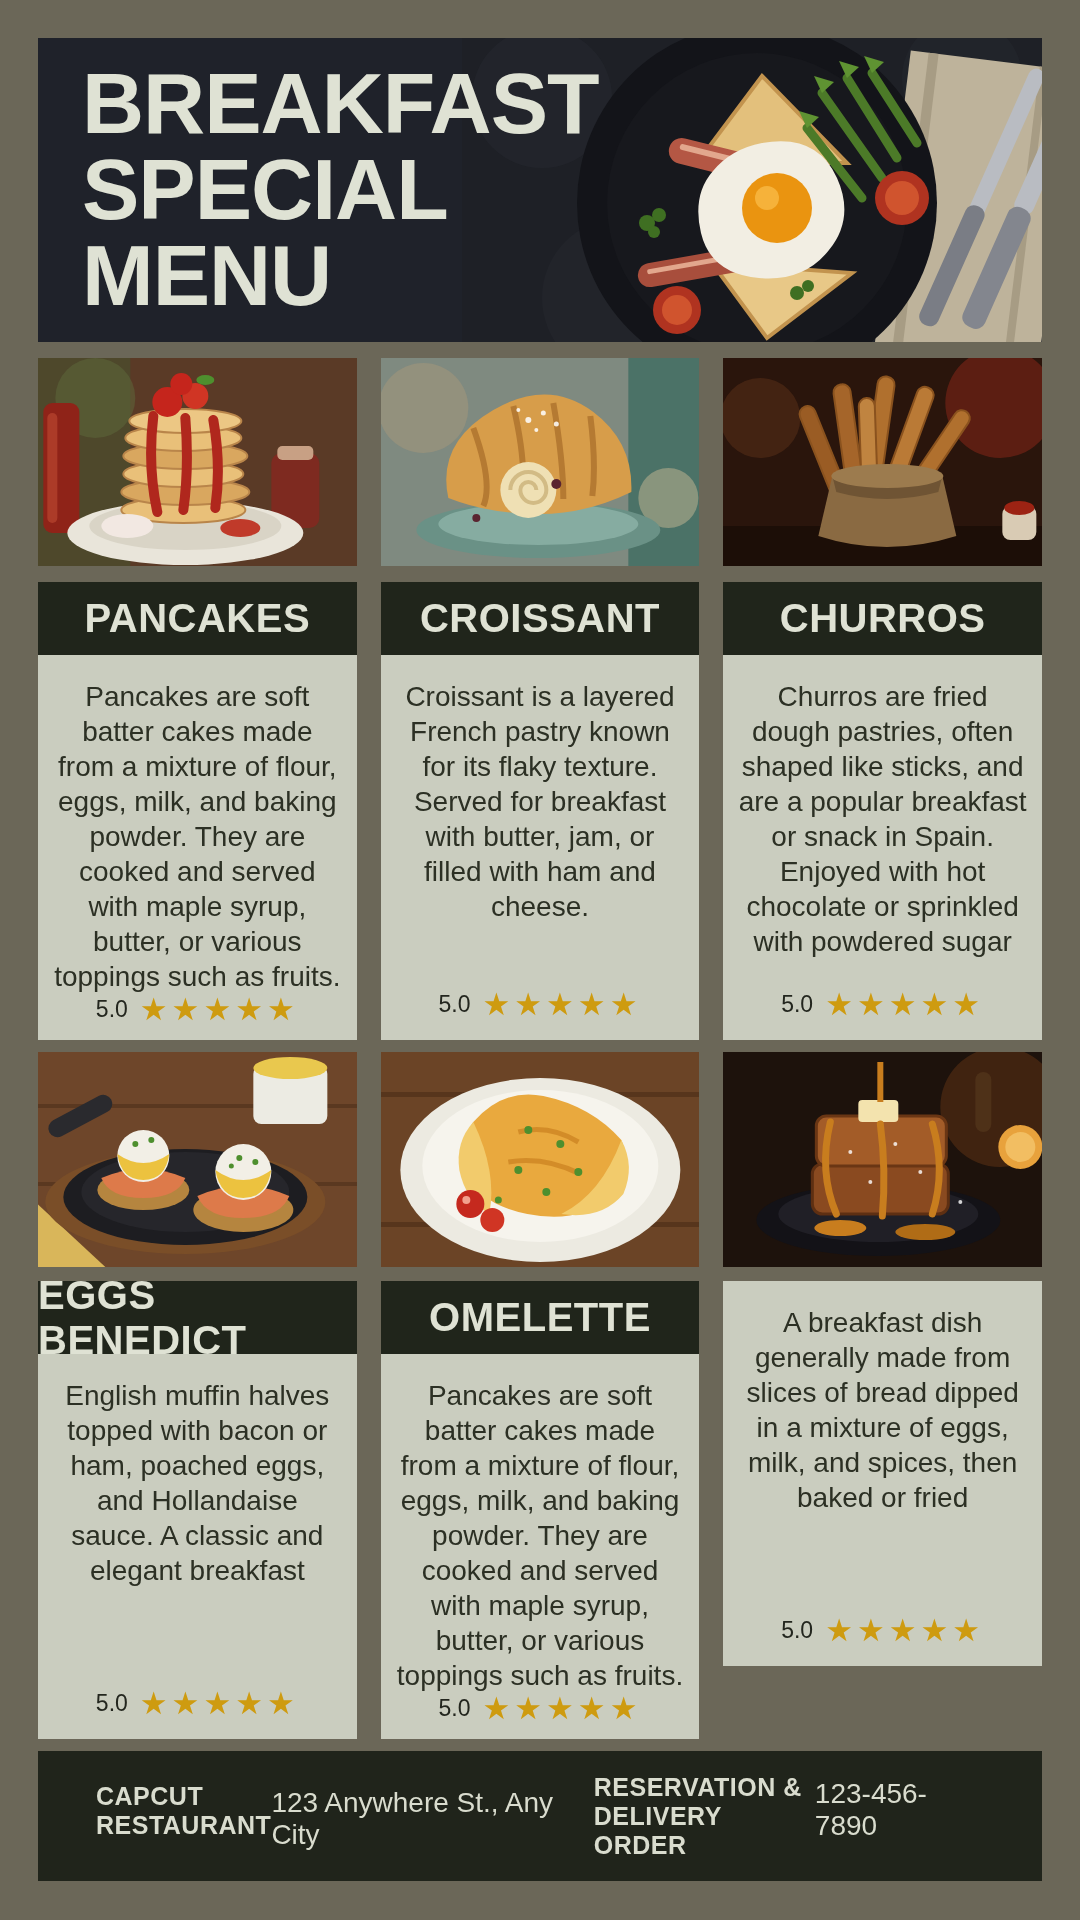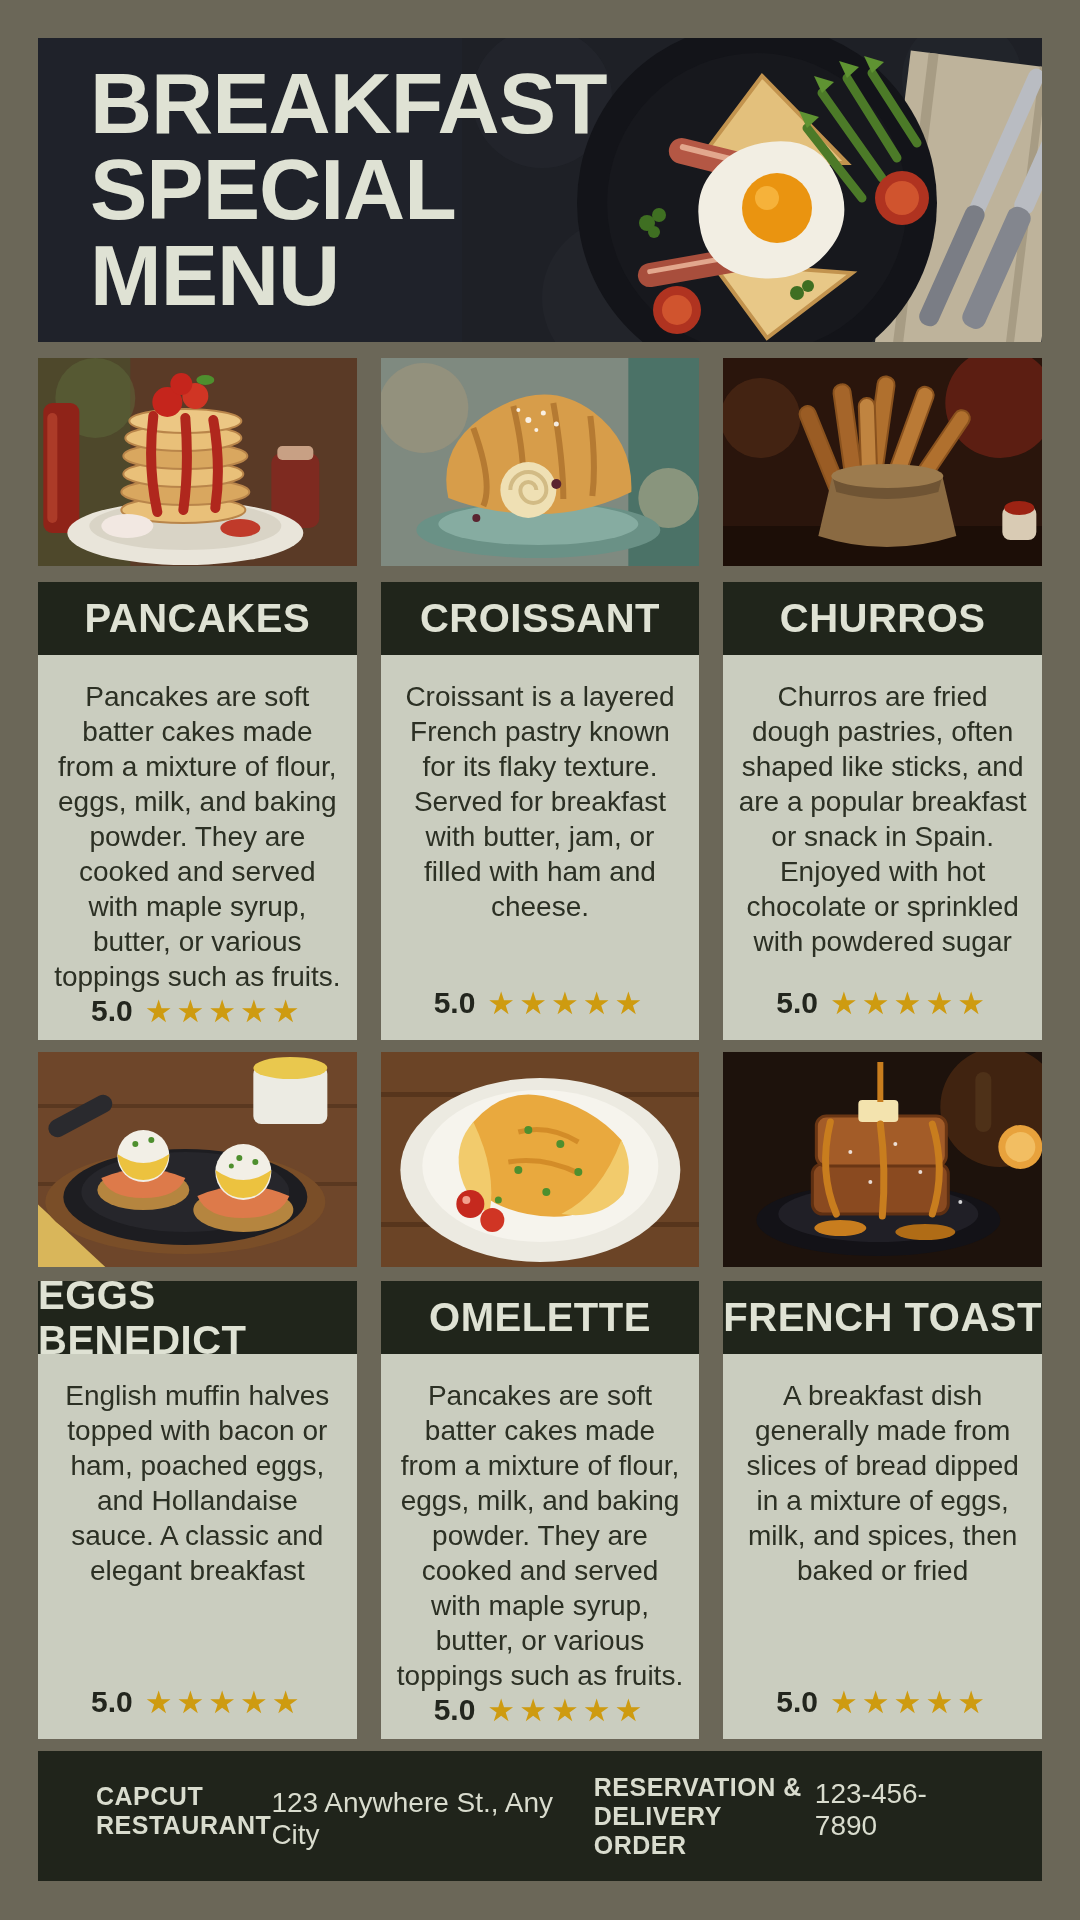--- a/index.html
+++ b/index.html
@@ -1,34 +1,34 @@
 <!DOCTYPE html>
 <html><head>
 <meta charset="utf-8">
 <style>
   html,body{margin:0;padding:0;background:#6B6758;}
   .page{position:relative;width:1080px;height:1920px;background:#6B6758;overflow:hidden;
         font-family:"Liberation Sans",sans-serif;box-sizing:border-box;padding:38px 38px 0 38px;}
   .hero{position:relative;height:304px;background:#1F222A;overflow:hidden;}
-  .hero-title{position:absolute;left:52px;top:22px;z-index:2;color:#DFE2D4;font-weight:bold;
+  .hero-title{position:absolute;left:44px;top:22px;z-index:2;color:#DFE2D4;font-weight:bold;
               font-size:86px;line-height:86px;letter-spacing:-1px;}
   .hero-title span{display:block;}
   .hero-photo{position:absolute;right:0;top:0;width:580px;height:304px;}
   .grid3{display:grid;grid-template-columns:repeat(3,1fr);gap:24px;}
   .mt16{margin-top:16px;} .mt14{margin-top:14px;} .mt12{margin-top:12px;}
   .photo{height:208px;overflow:hidden;background:#3a2a1c;}
   .photo.tall{height:215px;}
   .photo svg{display:block;width:100%;height:100%;}
   .card-title{height:73px;background:#20251B;color:#DFE2D4;display:flex;align-items:center;
               justify-content:center;font-size:40px;font-weight:bold;letter-spacing:.5px;}
   .card-body{height:385px;background:#CACDBF;box-sizing:border-box;padding:16px 15px 20px;
              display:flex;flex-direction:column;align-items:center;text-align:center;}
   .card-body p{margin:8px 0 0;font-size:28px;line-height:35px;color:#2C3024;}
   .rating{margin-top:auto;display:flex;align-items:center;gap:12px;}
-  .rating-value{font-size:30px;font-weight:bold;color:#23261E;}
+  .rating-value{font-size:23px;font-weight:normal;color:#23261E;}
   .stars{color:#CE9B10;font-size:31px;letter-spacing:4px;line-height:1;}
   .footer{margin-top:12px;height:130px;background:#20241B;display:flex;justify-content:space-between;
           align-items:center;box-sizing:border-box;padding:0 58px;color:#D9DCCE;}
   .f-block{display:flex;flex-direction:row;}
   .f-right{text-align:left;}
   .f-title{font-size:25px;line-height:29px;font-weight:bold;letter-spacing:.5px;}
   .f-sub{font-size:28px;margin-top:5px;}
 </style>
 </head>
 <body>
@@ -315,21 +315,20 @@
       <div class="card-title">OMELETTE</div>
       <div class="card-body">
         <p>Pancakes are soft batter cakes made from a mixture of flour, eggs, milk, and baking powder. They are cooked and served with maple syrup, butter, or various toppings such as fruits.</p>
         <div class="rating">
           <span class="rating-value">5.0</span>
           <span class="stars">★★★★★</span>
         </div>
       </div>
     </div>
     <div>
-      <div class="card-title">FRENCH TOAST</div>
       <div class="card-body">
         <p>A breakfast dish generally made from slices of bread dipped in a mixture of eggs, milk, and spices, then baked or fried</p>
         <div class="rating">
           <span class="rating-value">5.0</span>
           <span class="stars">★★★★★</span>
         </div>
       </div>
     </div>
   </div>
 

